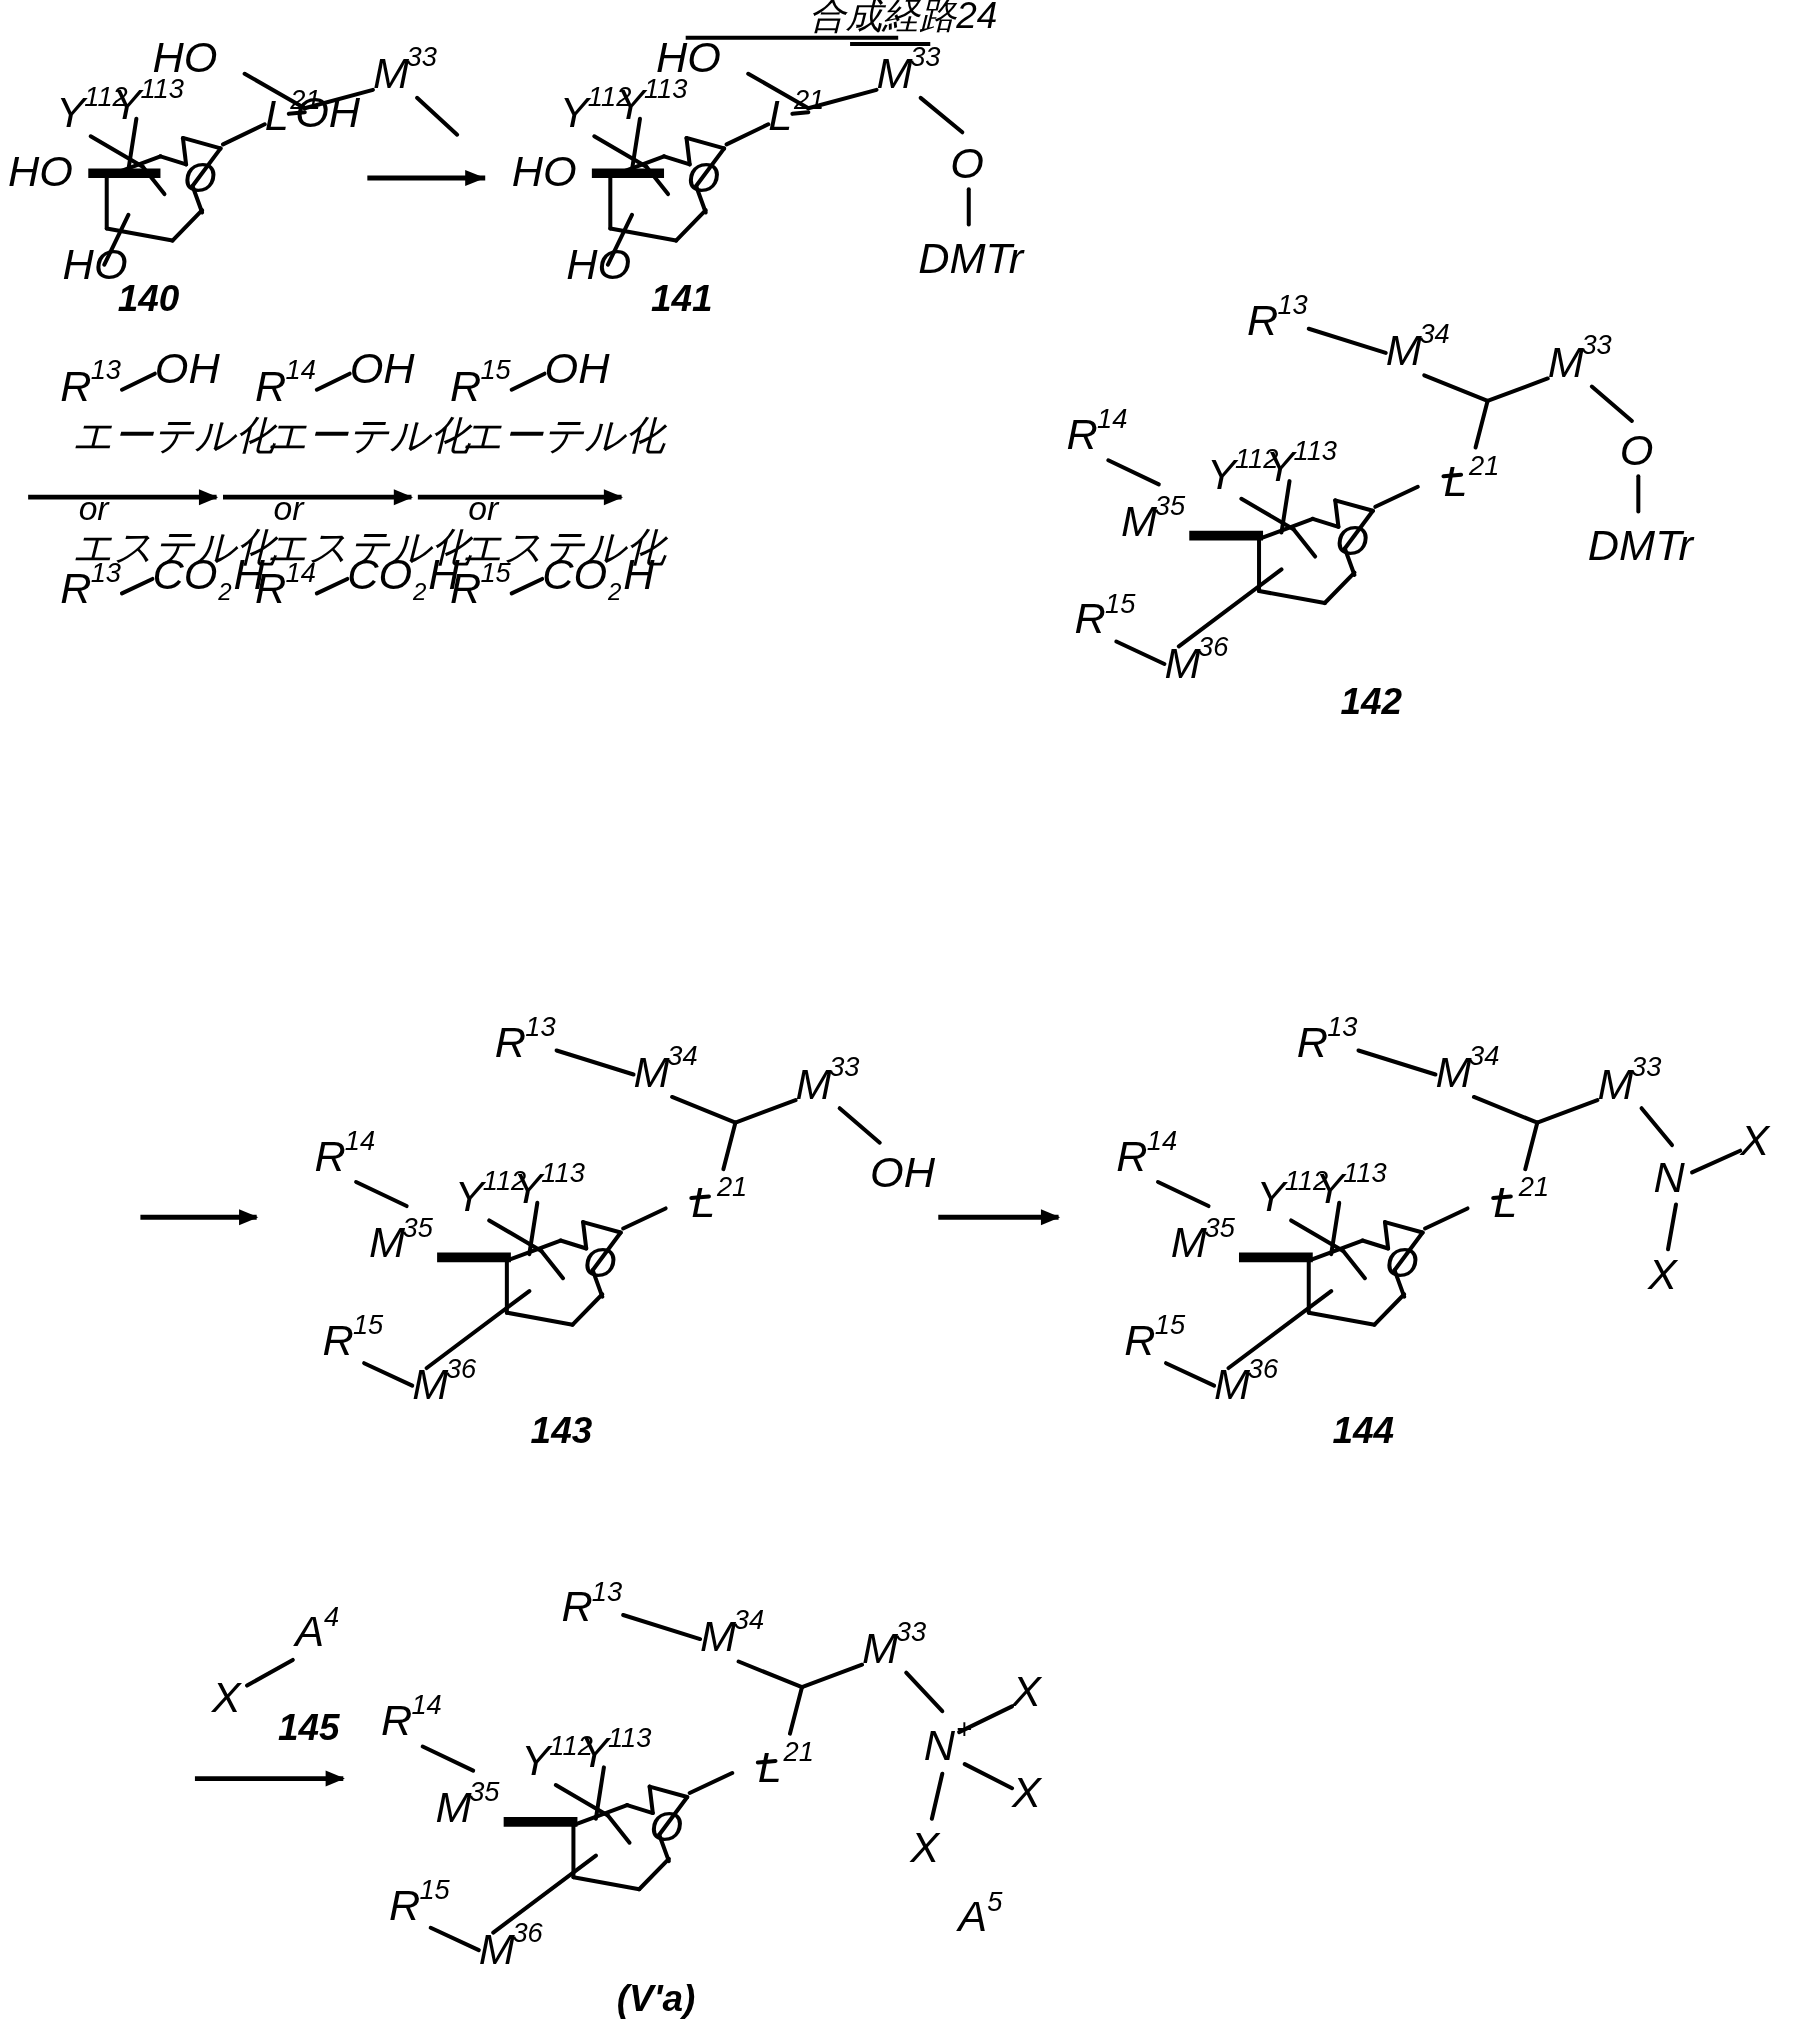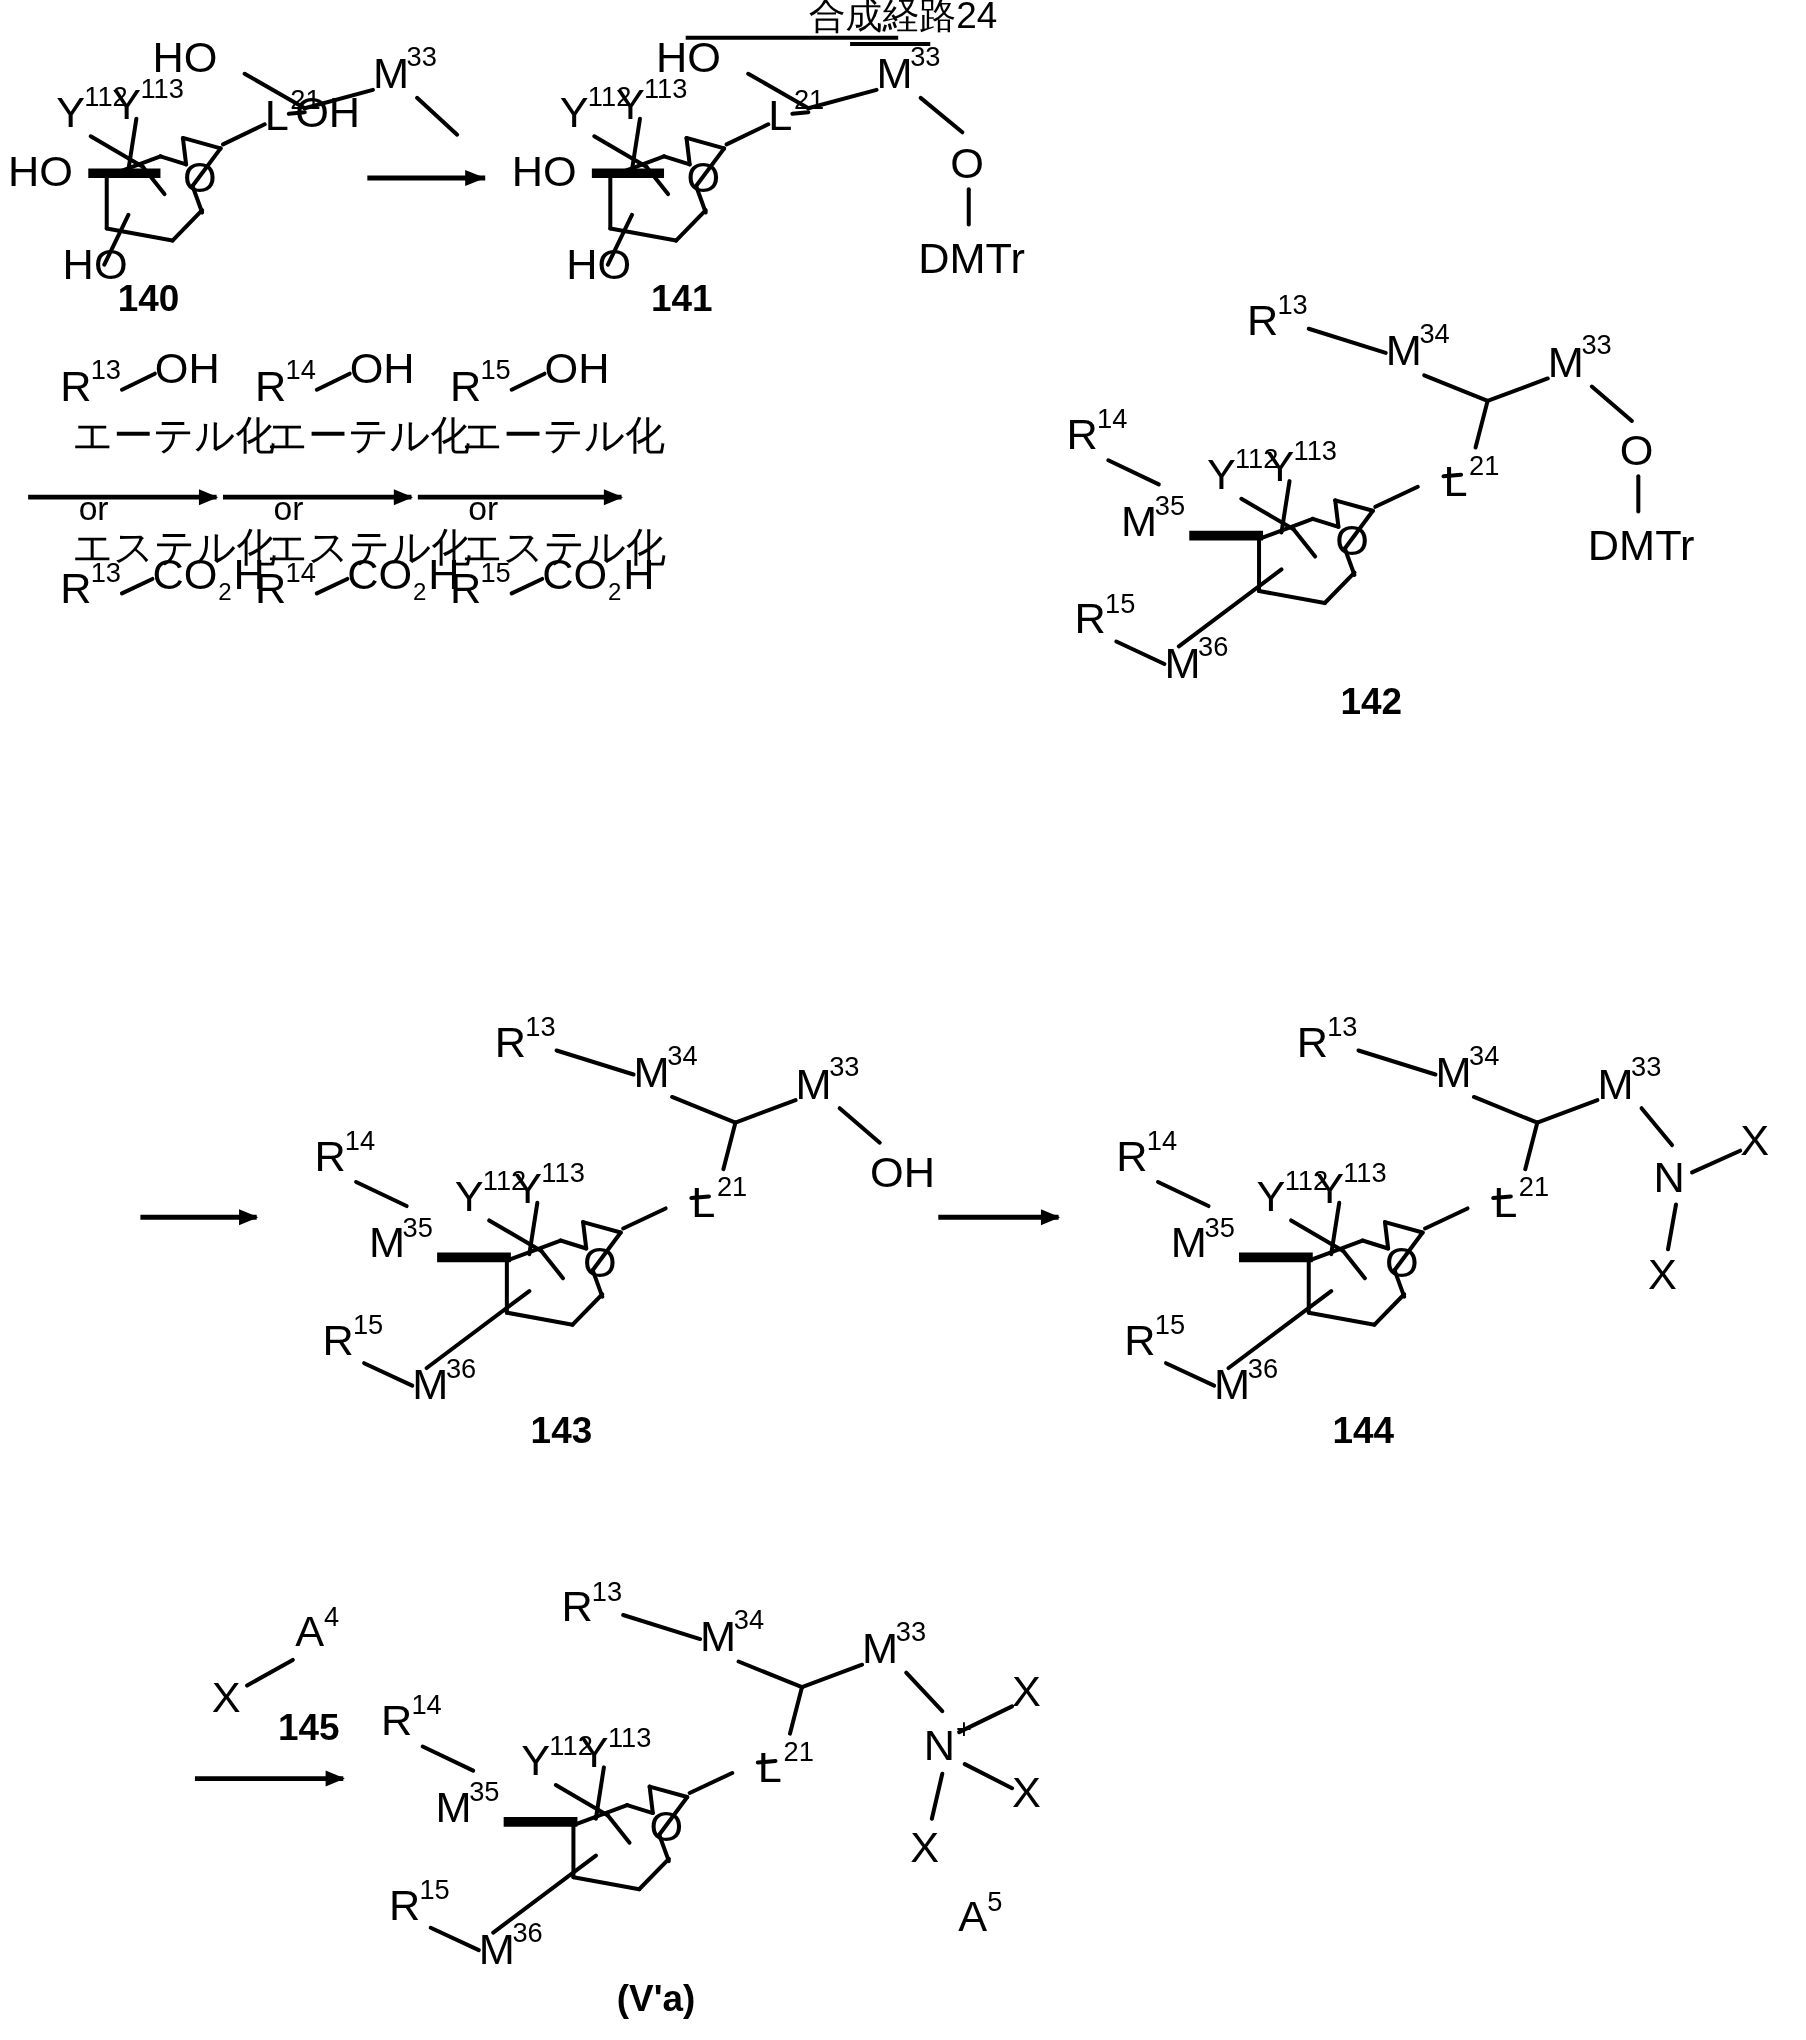--- a/index.html
+++ b/index.html
@@ -1,21 +1,21 @@
 <!DOCTYPE html>
 <html style="font-size:13px"><head>
 <meta charset="utf-8">
 <style>
   html,body{margin:0;padding:0;background:#fff;}
   body{
     width:1806px;height:2040px;position:relative;overflow:hidden;
     font-family:"Liberation Sans","DejaVu Sans",sans-serif;
     color:#000;
   }
-  .canvas{position:absolute;left:0;top:0;width:1806px;height:2040px;}
+  .canvas{position:absolute;left:0;top:0;width:1806px;height:2040px;font-style:italic;}
   svg.sheet{position:absolute;left:0;top:0;width:1806px;height:2040px;}
   text{font-family:"Liberation Sans","DejaVu Sans",sans-serif;fill:#000;}
   .atom{font-size:54px;}
   .sup{font-size:34px;}
   .supsm{font-size:30px;}
   .cid{font-size:46px;font-weight:bold;}
   .jp{font-size:50px;font-family:"DejaVu Sans",sans-serif;}
   .orlbl{font-size:42px;}
   .title{font-size:46px;}
   .bond{stroke:#000;stroke-width:5;fill:none;stroke-linecap:round;stroke-linejoin:round;}

